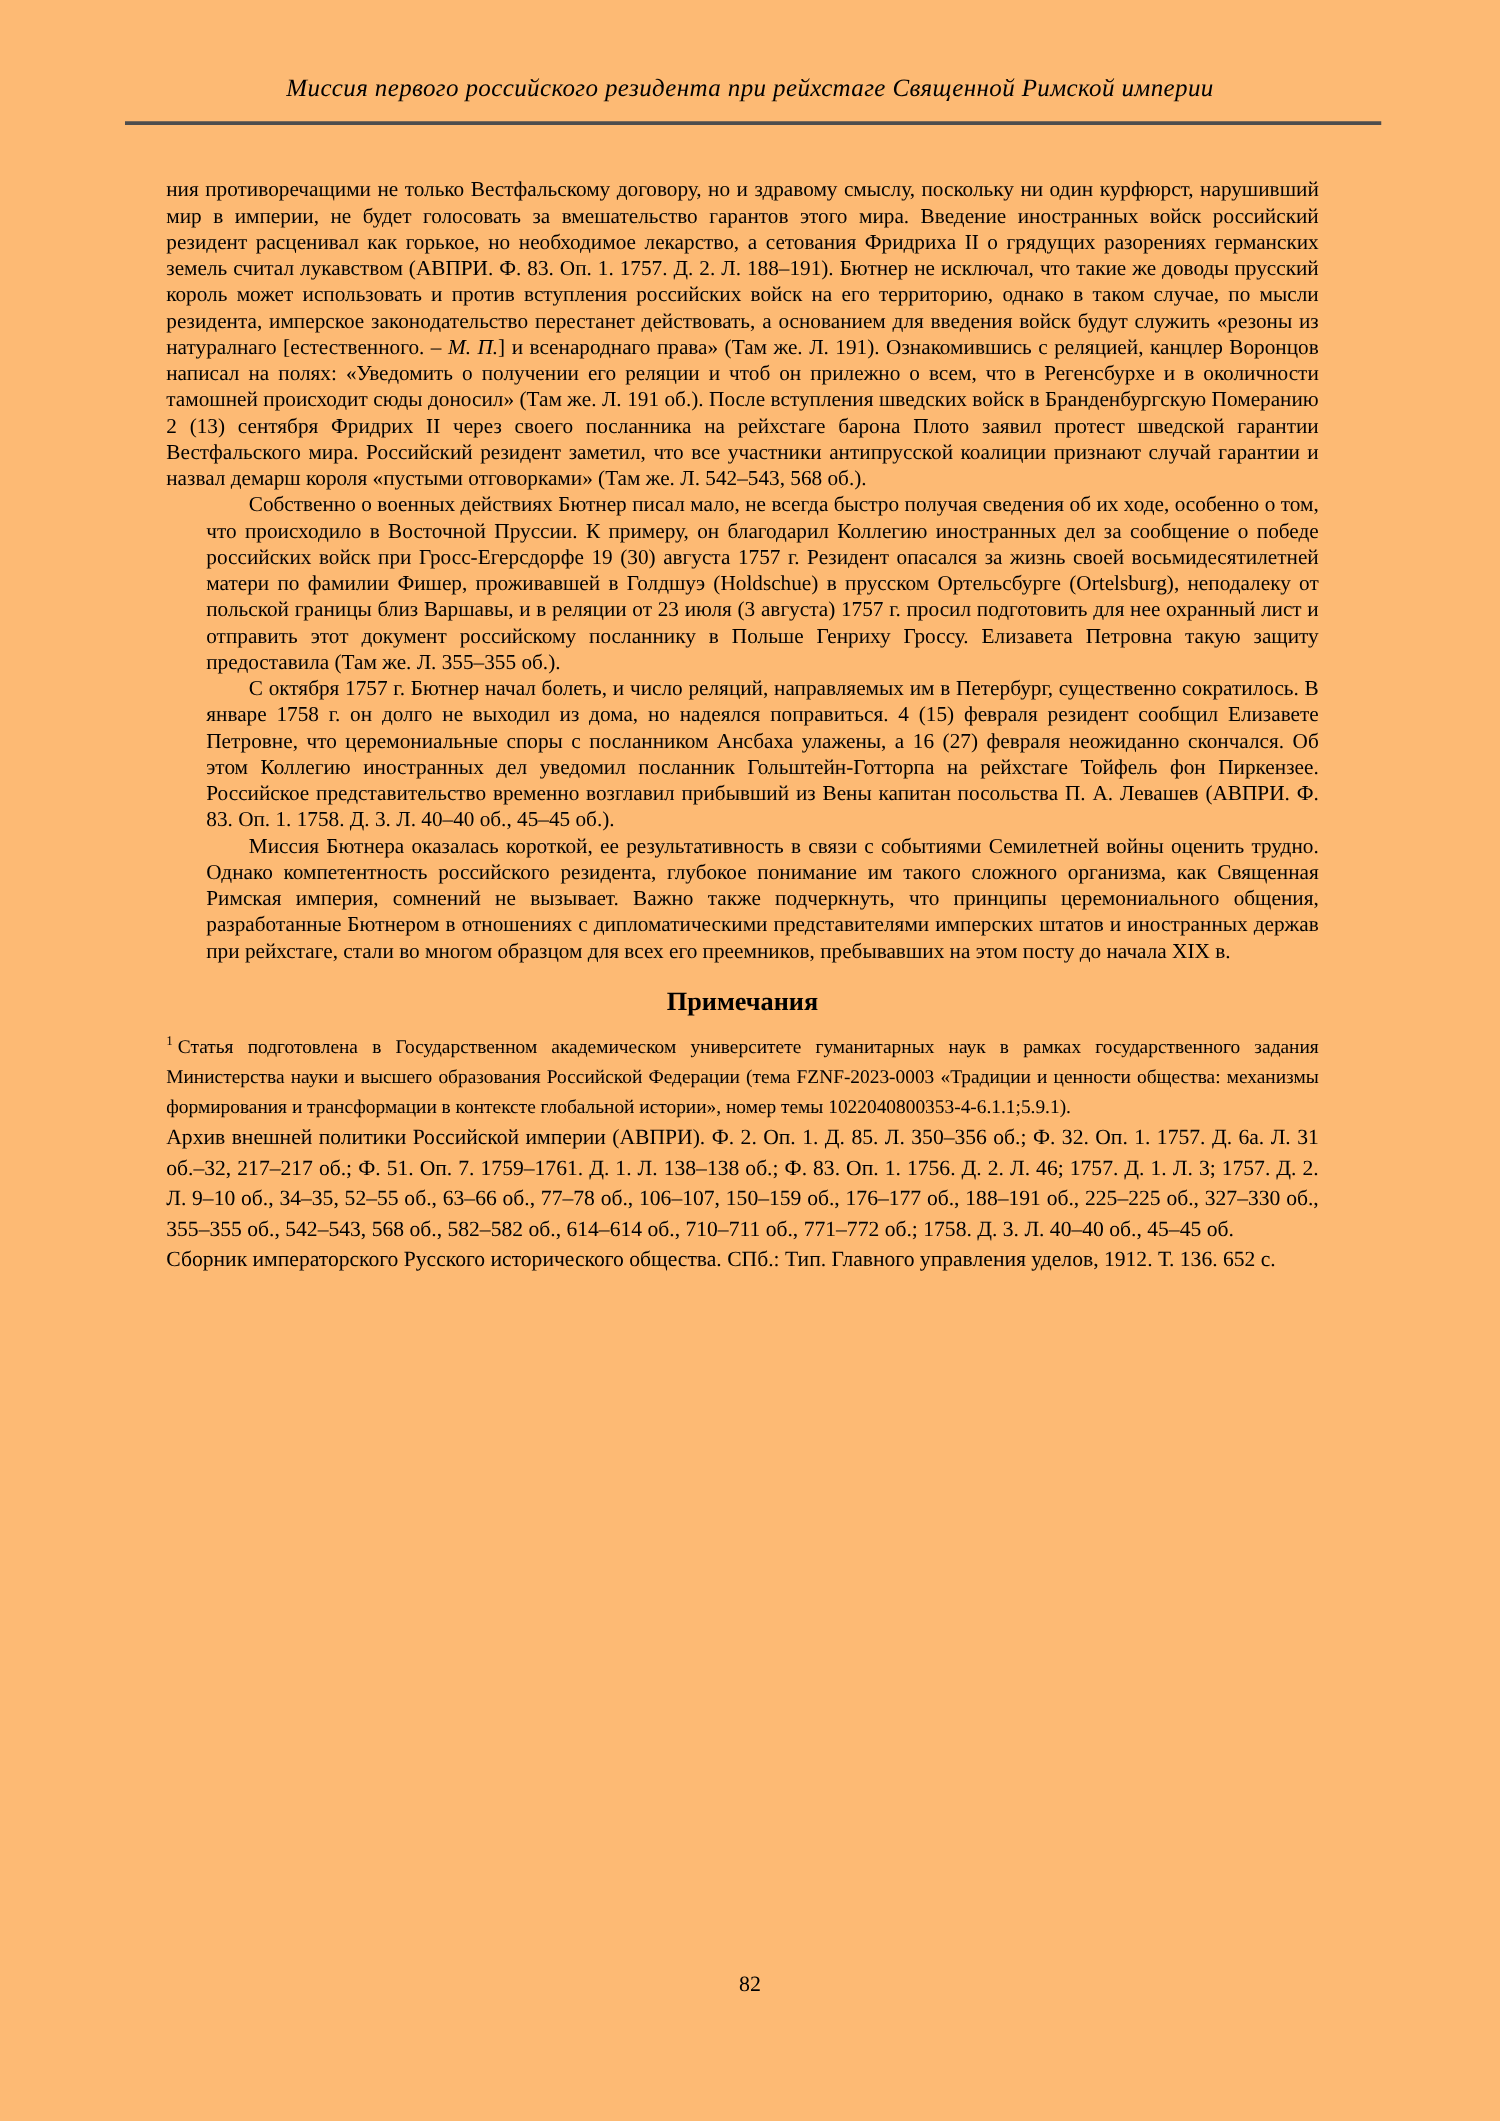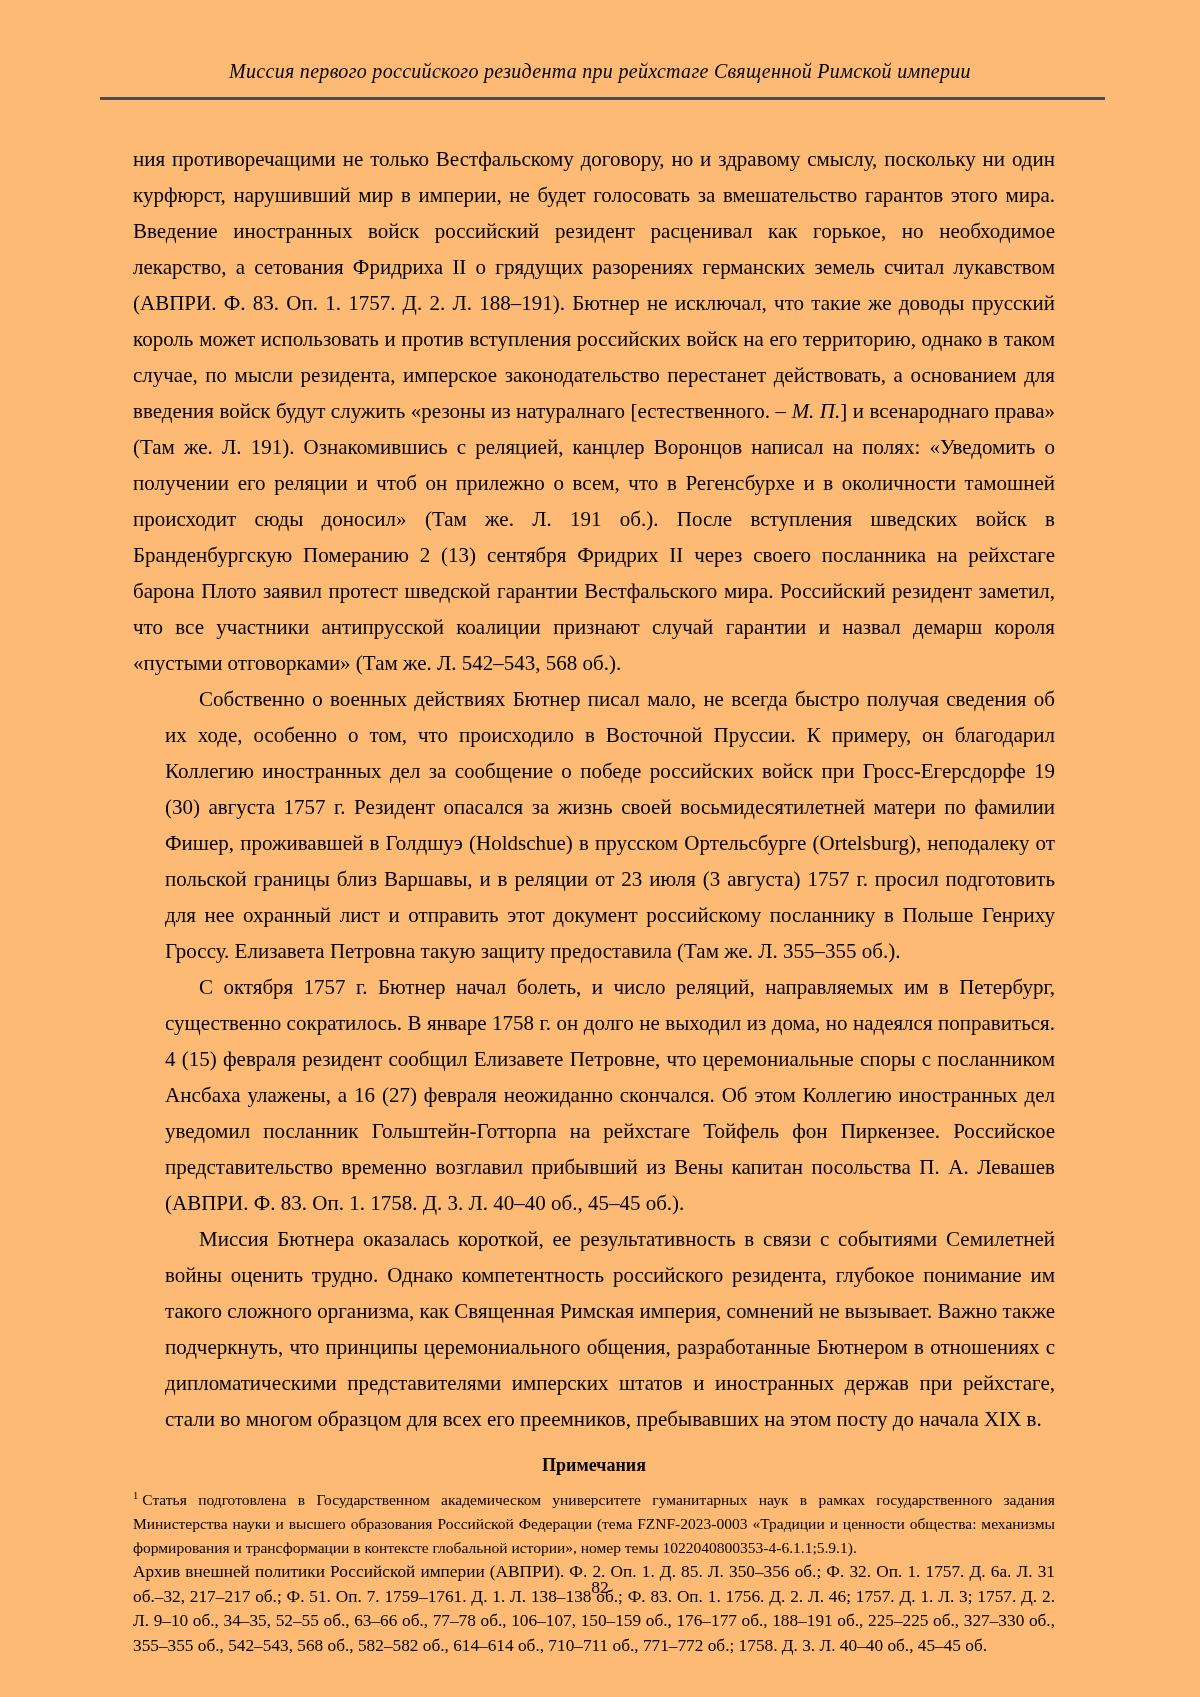--- a/index.html
+++ b/index.html
@@ -28,29 +28,29 @@
     width: 1005px; height: 3px;
     background: #4d4d4d;
   }
   .content {
     position: absolute;
     top: 141px; left: 133px;
     width: 922px;
   }
   .para {
     margin: 0;
-    font-size: 21px;
-    line-height: 36px;
+    font-size: 17px;
+    line-height: 21px;
     text-align: justify;
   }
   .para.indent { text-indent: 34px; margin-left: 32px; }
   .ital { font-style: italic; }
   .section-heading {
     margin: 18px 0 12px 0;
-    font-size: 18px;
+    font-size: 21px;
     font-weight: bold;
     text-align: center;
   }
   .footnote {
     margin: 0;
     font-size: 15.5px;
     line-height: 24px;
     text-align: justify;
   }
   .footnote sup {
@@ -90,18 +90,19 @@
 
     <p class="para indent">Миссия Бютнера оказалась короткой, ее результативность в связи с событиями Семилетней войны оценить трудно. Однако компетентность российского резидента, глубокое понимание им такого сложного организма, как Священная Римская империя, сомнений не вызывает. Важно также подчеркнуть, что принципы церемониального общения, разработанные Бютнером в отношениях с дипломатическими представителями имперских штатов и иностранных держав при рейхстаге, стали во многом образцом для всех его преемников, пребывавших на этом посту до начала XIX в.</p>
 
     <h2 class="section-heading">Примечания</h2>
 
     <p class="footnote"><sup>1</sup><span>Статья подготовлена в Государственном академическом университете гуманитарных наук в рамках государственного задания Министерства науки и высшего образования Российской Федерации (тема FZNF-2023-0003 «Традиции и ценности общества: механизмы формирования и трансформации в контексте глобальной истории», номер темы 1022040800353-4-6.1.1;5.9.1).</span></p>
 
 
     <p class="source-entry">Архив внешней политики Российской империи (АВПРИ). Ф. 2. Оп. 1. Д. 85. Л. 350–356 об.; Ф. 32. Оп. 1. 1757. Д. 6а. Л. 31 об.–32, 217–217 об.; Ф. 51. Оп. 7. 1759–1761. Д. 1. Л. 138–138 об.; Ф. 83. Оп. 1. 1756. Д. 2. Л. 46; 1757. Д. 1. Л. 3; 1757. Д. 2. Л. 9–10 об., 34–35, 52–55 об., 63–66 об., 77–78 об., 106–107, 150–159 об., 176–177 об., 188–191 об., 225–225 об., 327–330 об., 355–355 об., 542–543, 568 об., 582–582 об., 614–614 об., 710–711 об., 771–772 об.; 1758. Д. 3. Л. 40–40 об., 45–45 об.</p>
 
+    <p class="source-entry">Сборник императорского Русского исторического общества. СПб.: Тип. Главного управления уделов, 1912. Т. 136. 652 с.</p>
 
   </main>
 
   <footer class="page-number">82</footer>
 
 </div>
 
 </body></html>

